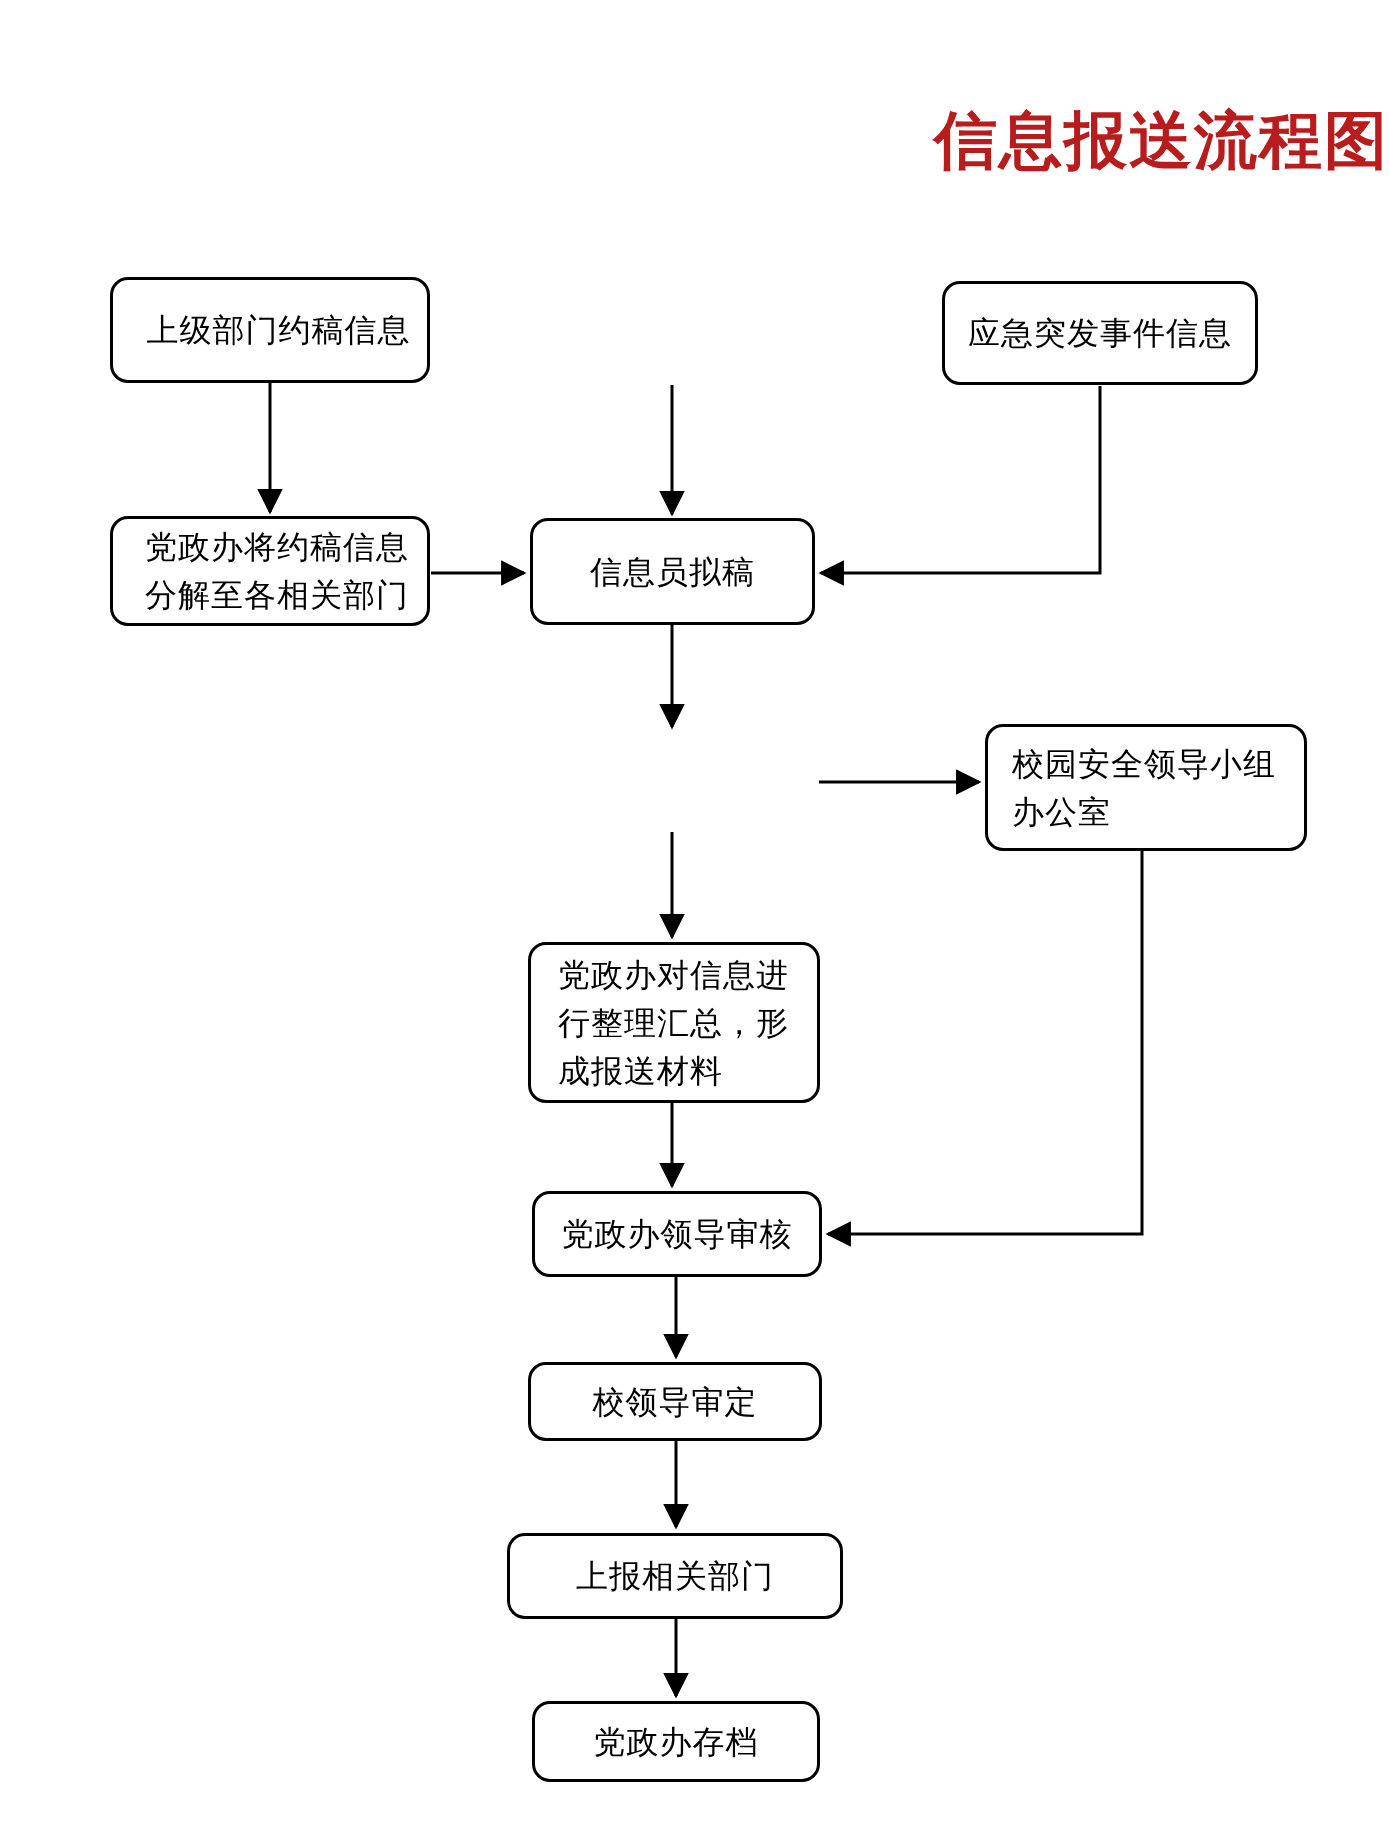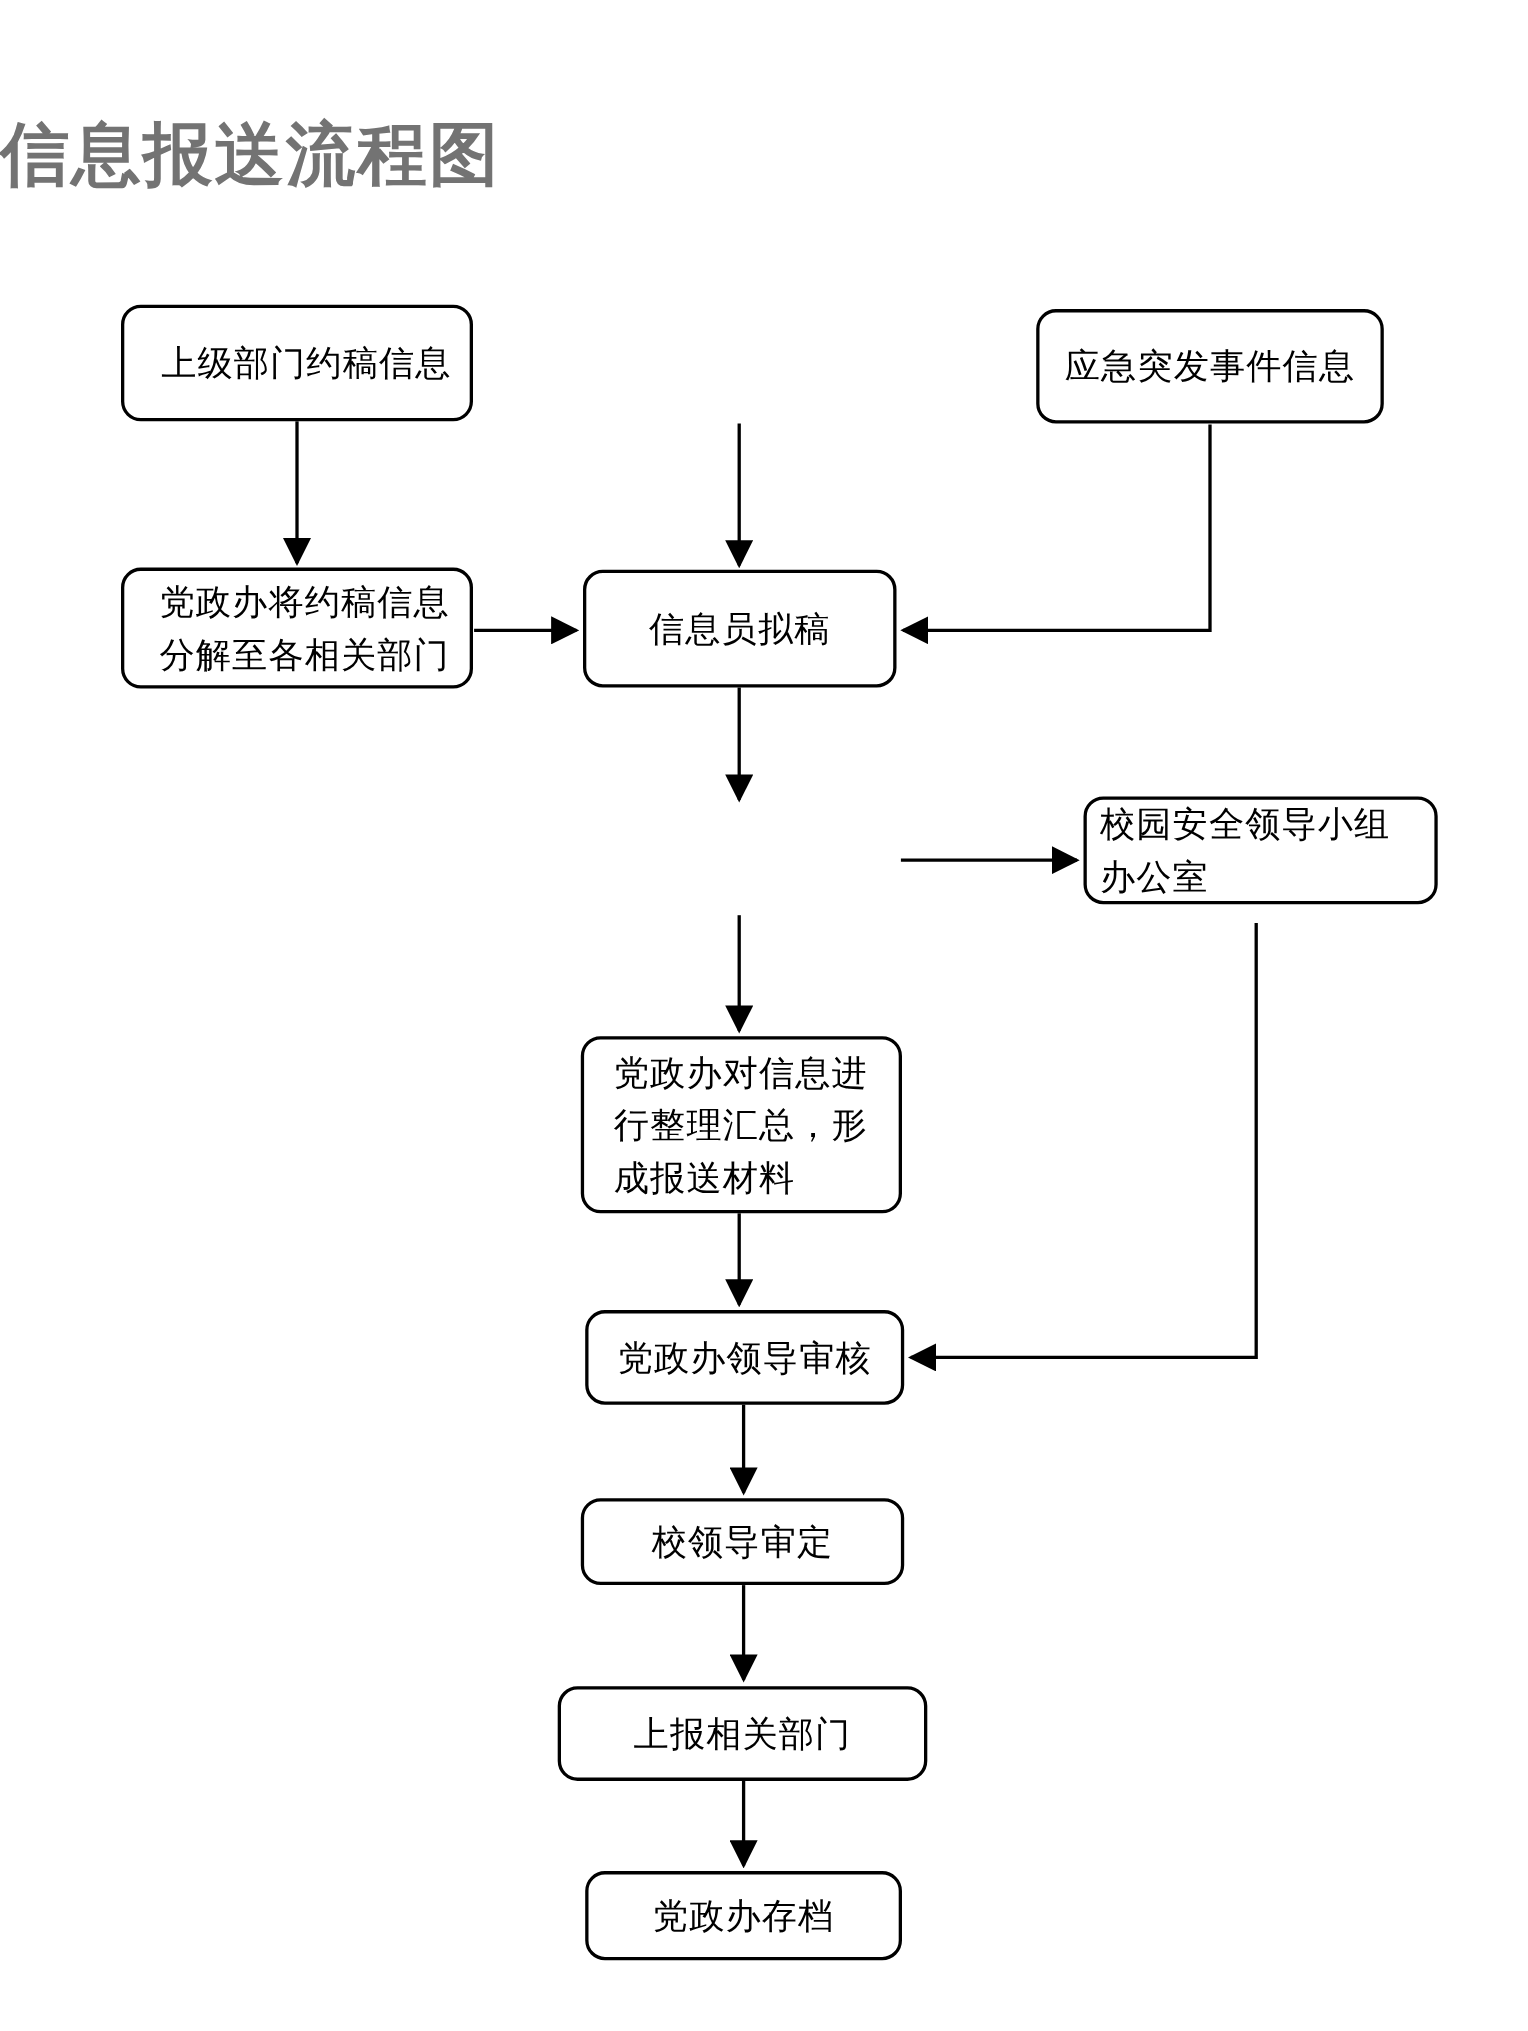--- a/index.html
+++ b/index.html
@@ -14,25 +14,25 @@
     height: 1846px;
     background: #ffffff;
     overflow: hidden;
     color: #000;
   }
   .title {
     position: absolute;
     left: 0;
     top: 98px;
     width: 1389px;
-    text-align: left;
+    text-align: right;
     font-size: 63px;
     font-weight: bold;
     letter-spacing: 2px;
-    color: #737373;
+    color: #b91c1c;
   }
   .edges-layer {
     position: absolute;
     left: 0;
     top: 0;
     width: 1389px;
     height: 1846px;
   }
   .node {
     position: absolute;
@@ -86,21 +86,21 @@
 
 
   <div class="node" style="left:942px; top:281px; width:316px; height:104px;">应急突发事件信息</div>
 
   <div class="node left-text" style="left:110px; top:516px; width:320px; height:110px; padding-left:32px;">党政办将约稿信息
 分解至各相关部门</div>
 
   <div class="node" style="left:530px; top:518px; width:285px; height:107px;">信息员拟稿</div>
 
 
-  <div class="node left-text" style="left:985px; top:724px; width:322px; height:98px; padding-left:12px;">校园安全领导小组
+  <div class="node left-text" style="left:985px; top:724px; width:322px; height:127px; padding-left:24px;">校园安全领导小组
 办公室</div>
 
   <div class="node left-text" style="left:528px; top:942px; width:292px; height:161px; padding-left:27px;">党政办对信息进
 行整理汇总，形
 成报送材料</div>
 
   <div class="node" style="left:532px; top:1191px; width:290px; height:86px;">党政办领导审核</div>
 
   <div class="node" style="left:528px; top:1362px; width:294px; height:79px;">校领导审定</div>
 

